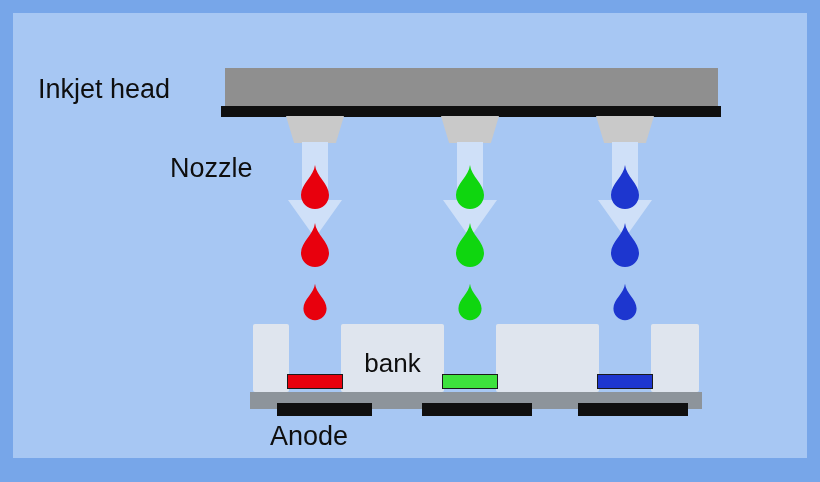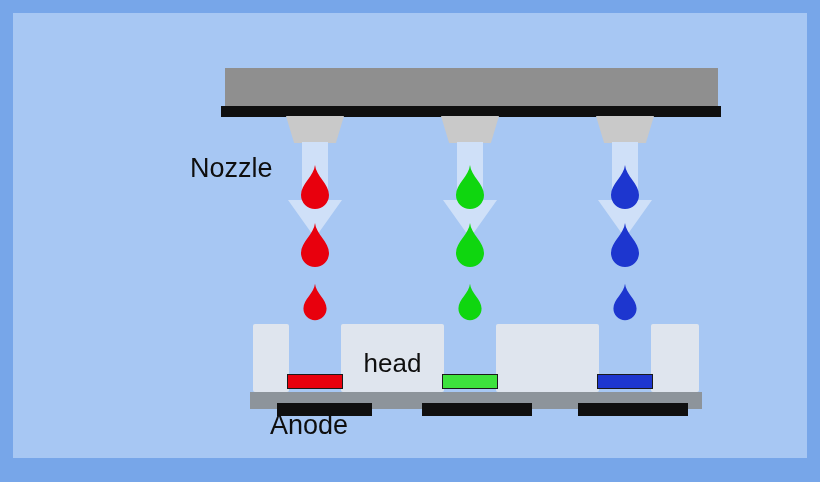--- a/index.html
+++ b/index.html
@@ -36,21 +36,22 @@
   .anode{top:403px;height:13px;background:#0f0f0f;}
 </style>
 </head>
 <body>
 
 <div class="stage">
   <div class="inner"></div>
 
   <div class="abs head-bar"></div>
   <div class="abs head-edge"></div>
-  <div class="label" style="left:170px;top:153px;margin-left:20px;">Nozzle</div>
+  <div class="label" style="left:38px;top:74px;">Inkjet head</div>
+  <div class="label" style="left:170px;top:153px;">Nozzle</div>
 
   <div class="abs nozzle" style="left:286px;"></div>
   <svg class="abs arrow" style="left:288px;" viewBox="0 0 54 96">
       <polygon points="14,0 40,0 40,58 54,58 27,96 0,58 14,58"></polygon>
     </svg>
   <svg class="abs droplet red" style="left:297px;top:164px;" viewBox="0 0 36 46">
       <path d="M18 1 C17 12 4 20 4 31 a14 14 0 0 0 28 0 C32 20 19 12 18 1 Z"></path>
     </svg>
   <svg class="abs droplet red" style="left:297px;top:222px;" viewBox="0 0 36 46">
       <path d="M18 1 C17 12 4 20 4 31 a14 14 0 0 0 28 0 C32 20 19 12 18 1 Z"></path>
@@ -84,25 +85,25 @@
       <path d="M18 1 C17 12 4 20 4 31 a14 14 0 0 0 28 0 C32 20 19 12 18 1 Z"></path>
     </svg>
   <svg class="abs droplet blue small" style="left:610px;top:283px;" viewBox="0 0 36 46">
       <path d="M18 1 C17 12 4 20 4 31 a14 14 0 0 0 28 0 C32 20 19 12 18 1 Z"></path>
     </svg>
 
   <div class="abs bank" style="left:253px;width:36px;"></div>
   <div class="abs bank" style="left:341px;width:103px;"></div>
   <div class="abs bank" style="left:496px;width:103px;"></div>
   <div class="abs bank" style="left:651px;width:48px;"></div>
-  <div class="bank-label-box">head</div>
+  <div class="bank-label-box">bank</div>
 
   <div class="abs well-rect red" style="left:287px;width:54px;"></div>
   <div class="abs well-rect green" style="left:442px;width:54px;"></div>
   <div class="abs well-rect blue" style="left:597px;width:54px;"></div>
 
   <div class="abs passivation"></div>
   <div class="abs anode" style="left:277px;width:95px;"></div>
   <div class="abs anode" style="left:422px;width:110px;"></div>
   <div class="abs anode" style="left:578px;width:110px;"></div>
 
-  <div class="label" style="left:270px;top:410px;text-align:center;">Anode</div>
+  <div class="label" style="left:270px;top:421px;text-align:center;">Anode</div>
 </div>
 
 </body></html>

